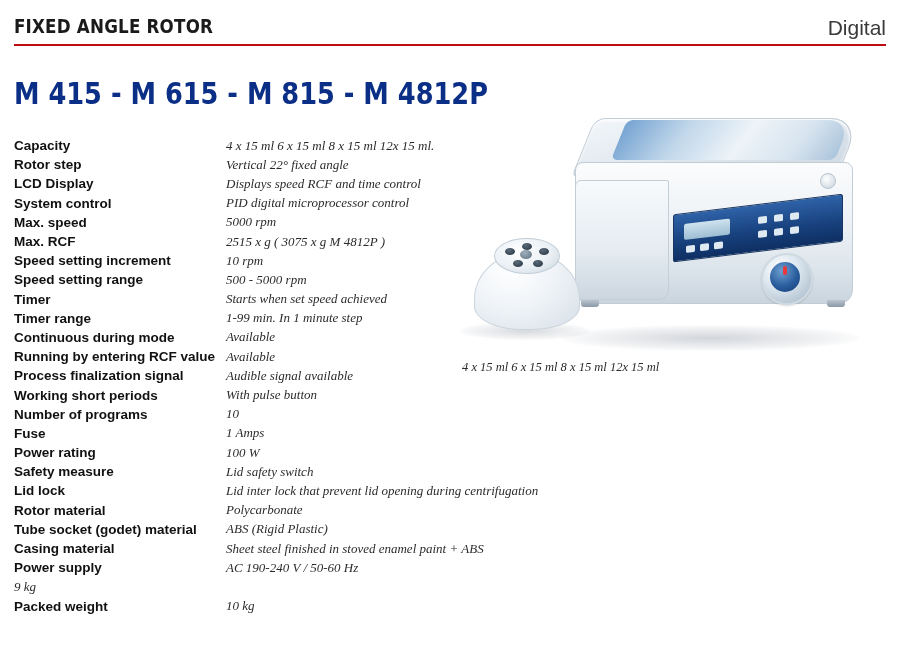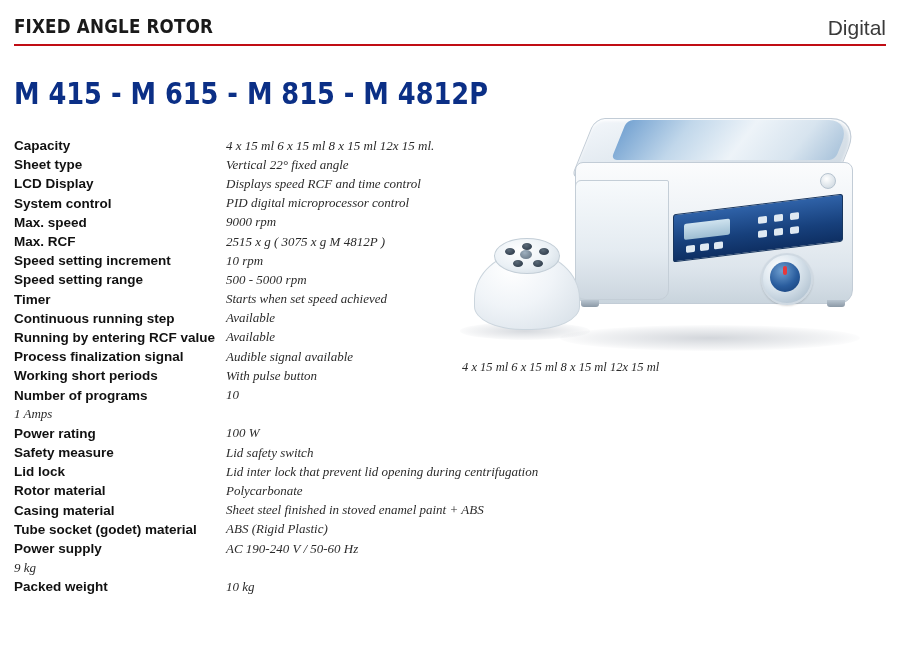--- a/index.html
+++ b/index.html
@@ -322,97 +322,102 @@
 
   <div class="models">M 415 - M 615 - M 815 - M 4812P</div>
 
   <div class="specs">
 
     <div class="spec-row">
       <div class="spec-label b">Capacity</div>
       <div class="spec-value">4 x 15 ml   6 x 15 ml   8 x 15 ml   12x 15 ml.</div>
     </div>
     <div class="spec-row">
-      <div class="spec-label b">Sheet type</div>
+      <div class="spec-label b">Rotor step</div>
       <div class="spec-value">Vertical 22° fixed angle</div>
     </div>
     <div class="spec-row">
       <div class="spec-label b">LCD Display</div>
       <div class="spec-value">Displays speed  RCF and time control</div>
     </div>
     <div class="spec-row">
       <div class="spec-label b">System control</div>
       <div class="spec-value">PID digital microprocessor control</div>
     </div>
     <div class="spec-row">
       <div class="spec-label b">Max. speed</div>
-      <div class="spec-value">9000 rpm</div>
+      <div class="spec-value">5000 rpm</div>
     </div>
     <div class="spec-row">
       <div class="spec-label b">Max. RCF</div>
       <div class="spec-value">2515 x g  ( 3075 x g  M 4812P )</div>
     </div>
     <div class="spec-row">
       <div class="spec-label b">Speed setting increment</div>
       <div class="spec-value">10  rpm</div>
     </div>
     <div class="spec-row">
       <div class="spec-label b">Speed setting range</div>
       <div class="spec-value">500 - 5000 rpm</div>
     </div>
     <div class="spec-row">
       <div class="spec-label b">Timer</div>
       <div class="spec-value">Starts when set speed achieved</div>
     </div>
     <div class="spec-row">
-      <div class="spec-label b">Continuous running step</div>
+      <div class="spec-label b">Timer range</div>
+      <div class="spec-value">1-99 min. In 1 minute step</div>
+    </div>
+    <div class="spec-row">
+      <div class="spec-label b">Continuous during mode</div>
       <div class="spec-value">Available</div>
     </div>
     <div class="spec-row">
       <div class="spec-label b">Running by entering RCF value</div>
       <div class="spec-value">Available</div>
     </div>
     <div class="spec-row">
       <div class="spec-label b">Process finalization signal</div>
       <div class="spec-value">Audible signal available</div>
     </div>
     <div class="spec-row">
       <div class="spec-label b">Working short periods</div>
       <div class="spec-value">With pulse button</div>
     </div>
     <div class="spec-row">
       <div class="spec-label b">Number of programs</div>
       <div class="spec-value">10</div>
     </div>
     <div class="spec-row">
+      <div class="spec-label b">Fuse</div>
       <div class="spec-value">1 Amps</div>
     </div>
     <div class="spec-row">
       <div class="spec-label b">Power rating</div>
       <div class="spec-value">100 W</div>
     </div>
     <div class="spec-row">
       <div class="spec-label b">Safety measure</div>
       <div class="spec-value">Lid safety switch</div>
     </div>
     <div class="spec-row">
       <div class="spec-label b">Lid lock</div>
       <div class="spec-value">Lid inter lock that prevent lid opening during centrifugation</div>
     </div>
     <div class="spec-row">
       <div class="spec-label b">Rotor material</div>
       <div class="spec-value">Polycarbonate</div>
     </div>
     <div class="spec-row">
+      <div class="spec-label b">Tube socket (godet) material</div>
+      <div class="spec-value">ABS (Rigid Plastic)</div>
+    </div>
+    <div class="spec-row">
       <div class="spec-label b">Casing material</div>
       <div class="spec-value">Sheet steel finished in stoved enamel paint + ABS</div>
-    </div>
-    <div class="spec-row">
-      <div class="spec-label b">Tube socket (godet) material</div>
-      <div class="spec-value">ABS (Rigid Plastic)</div>
     </div>
     <div class="spec-row">
       <div class="spec-label b">Power supply</div>
       <div class="spec-value">AC 190-240 V / 50-60 Hz</div>
     </div>
     <div class="spec-row">
       <div class="spec-value">9 kg</div>
     </div>
     <div class="spec-row">
       <div class="spec-label b">Packed weight</div>

